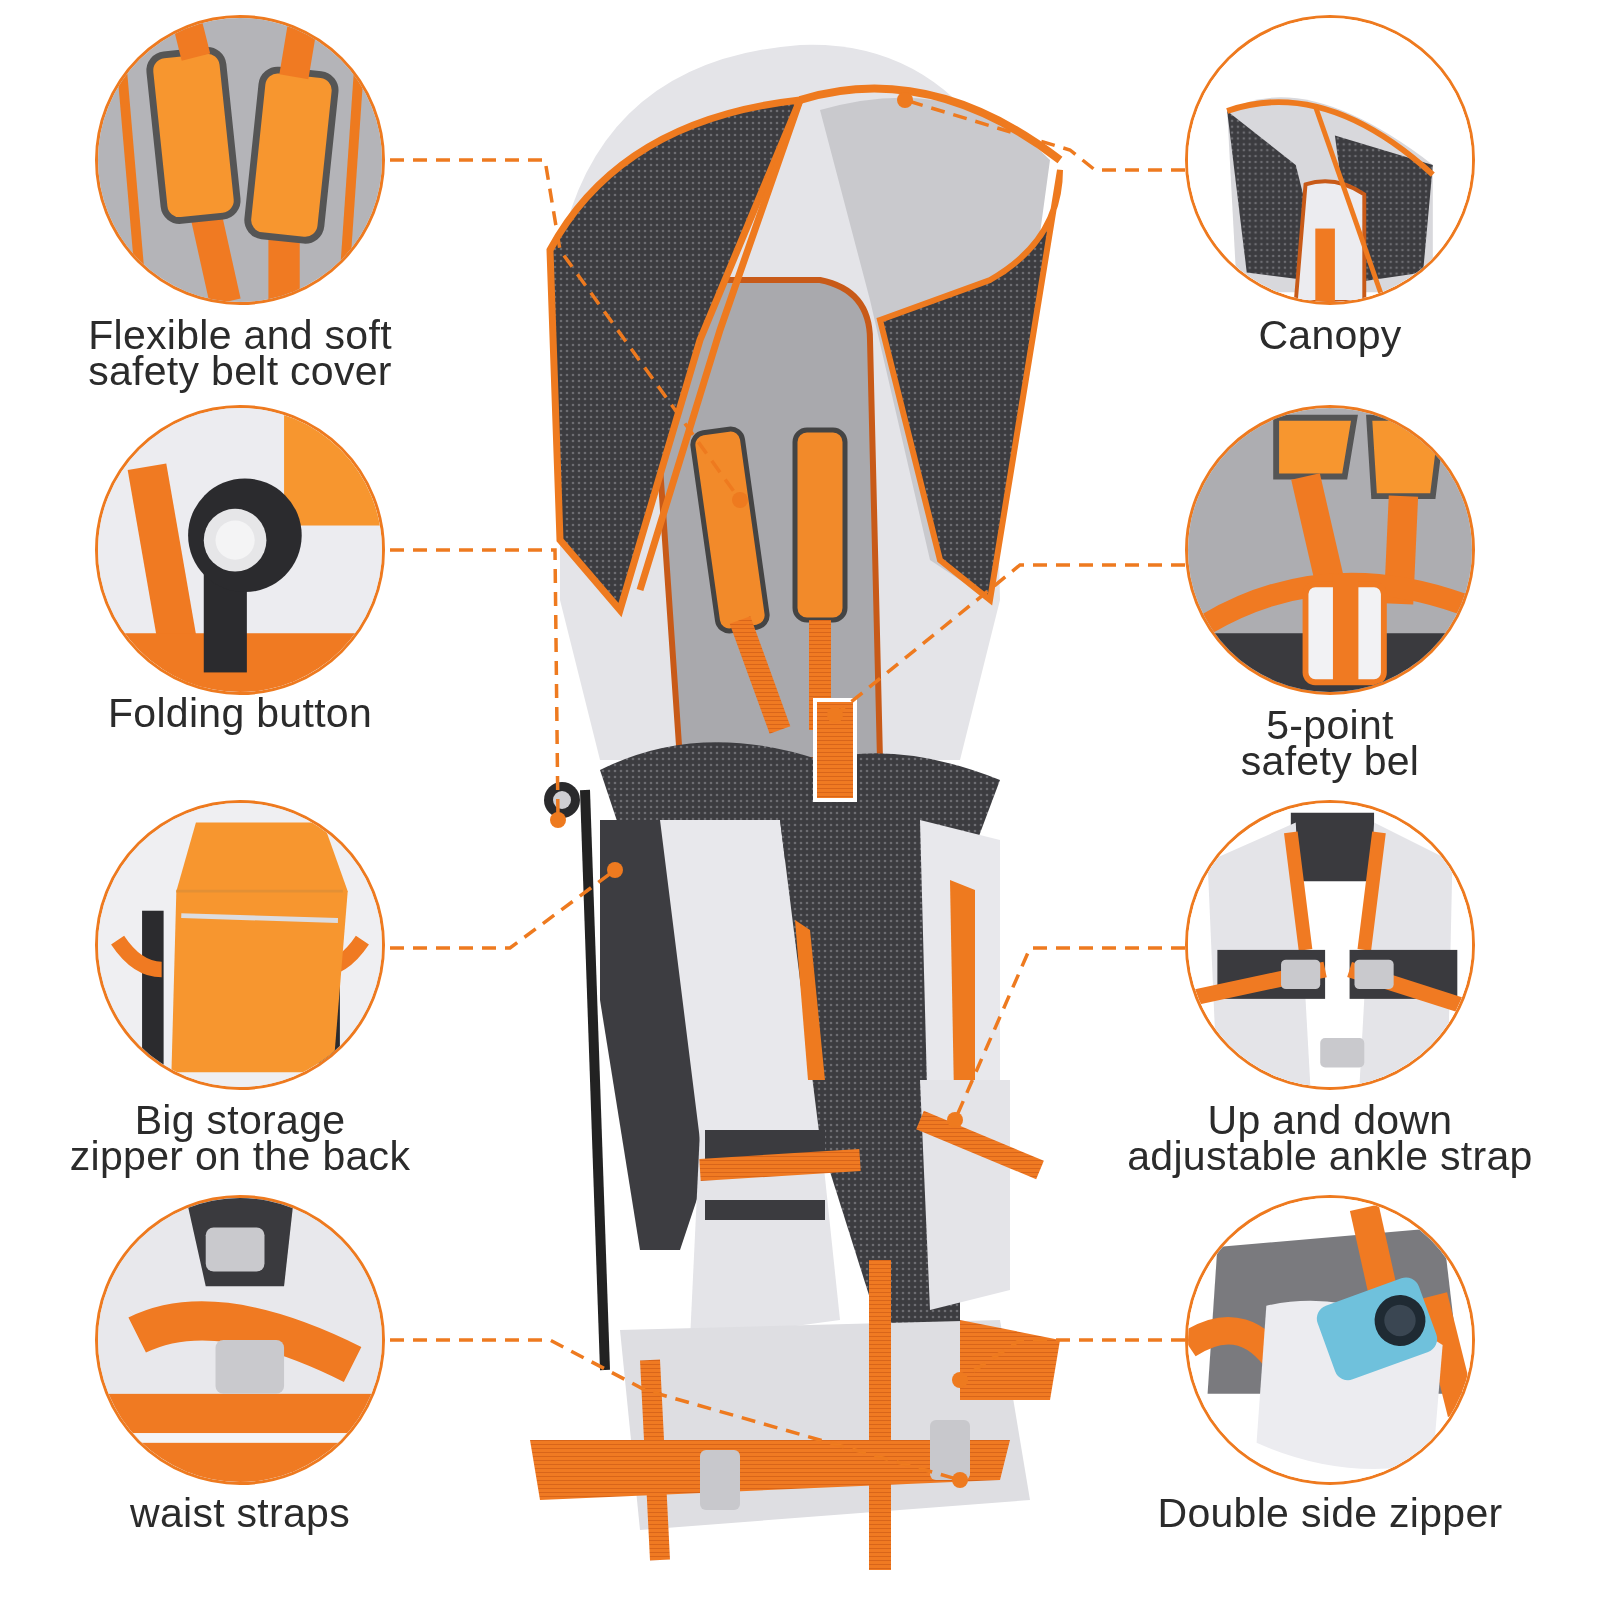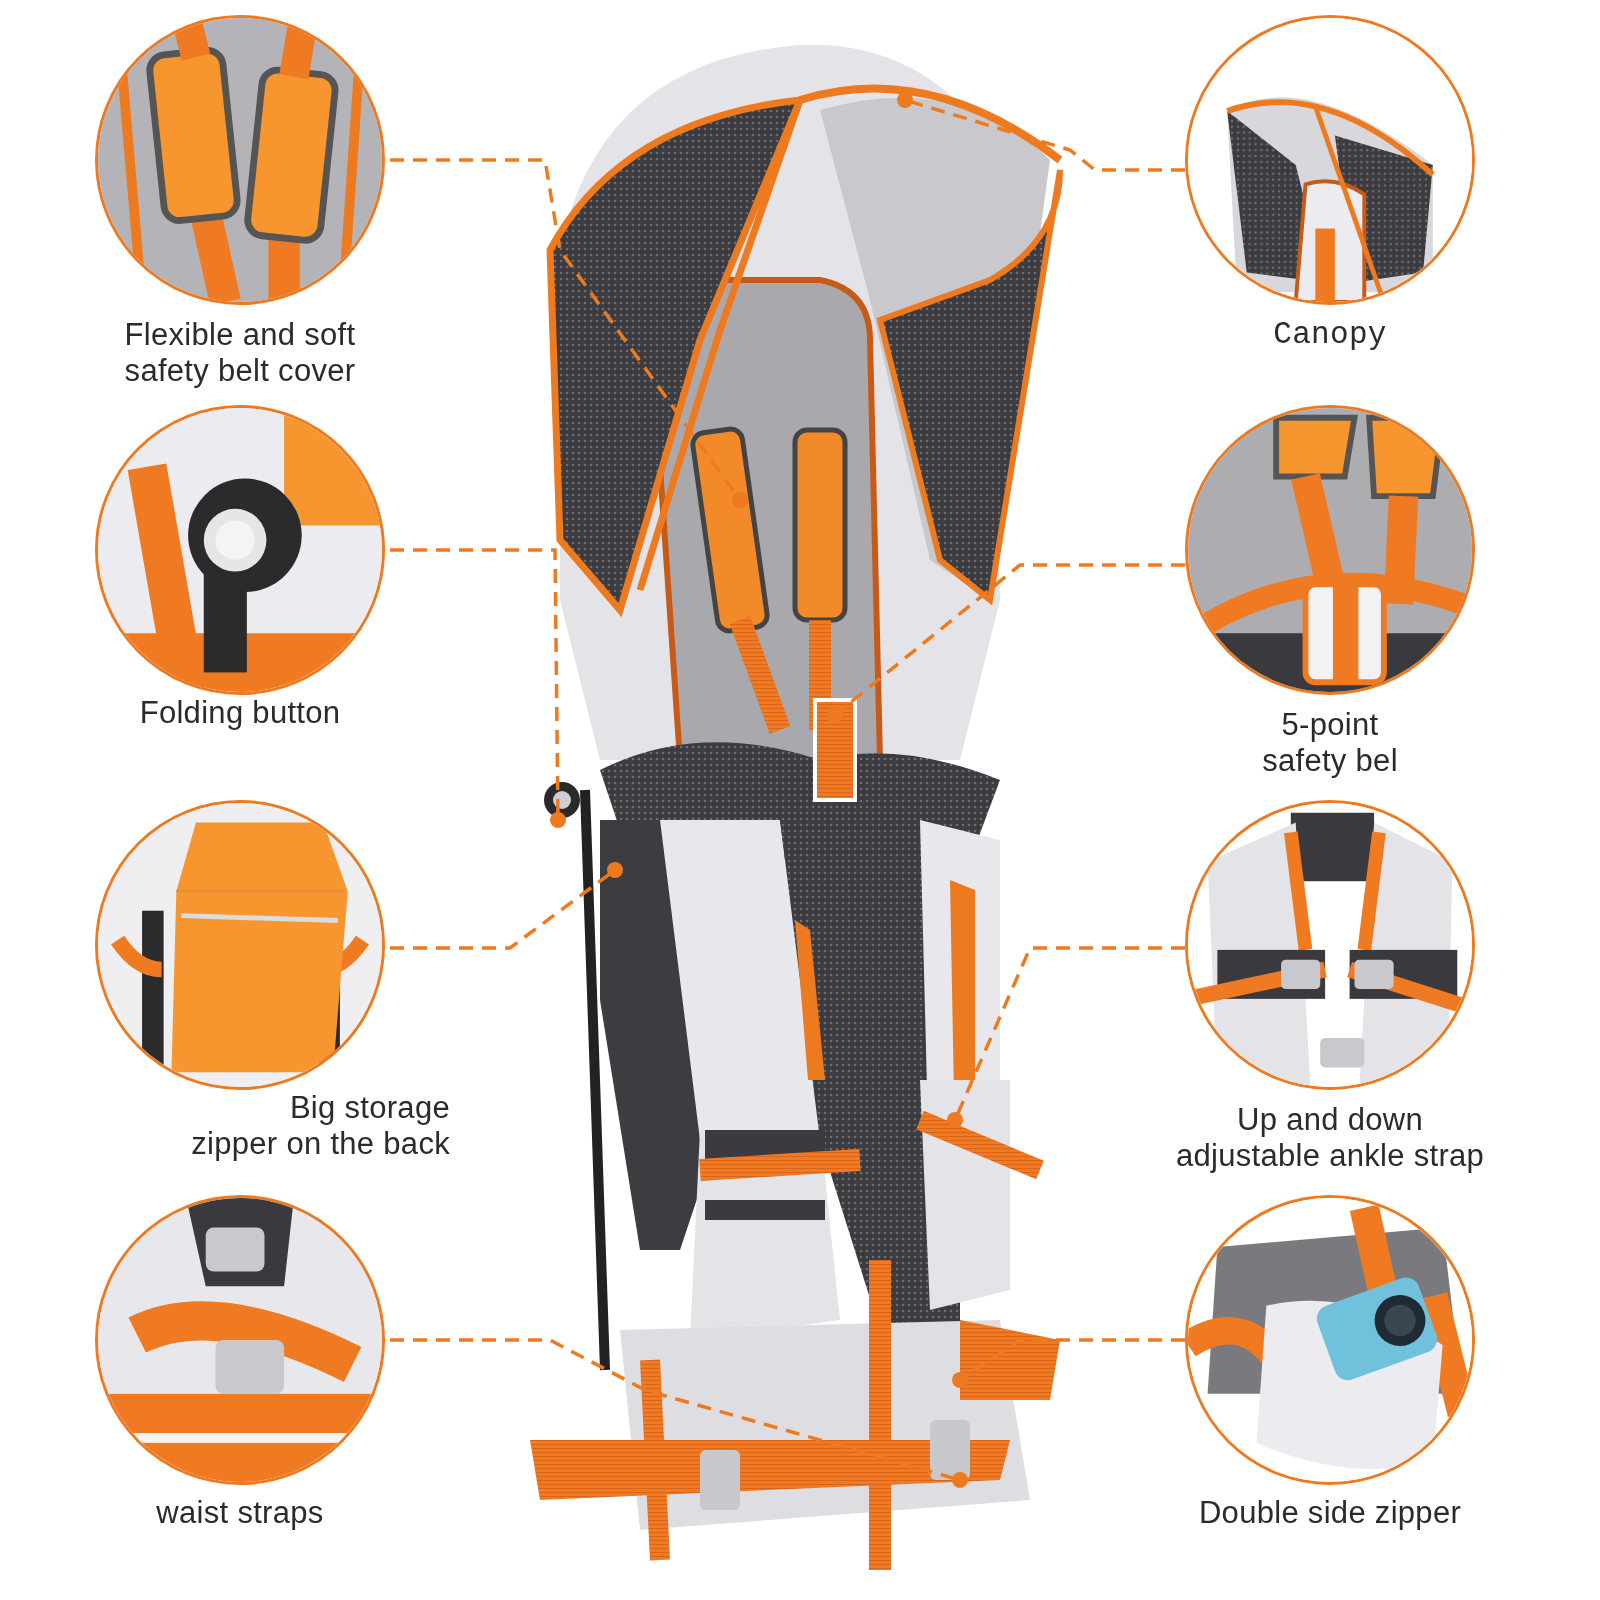--- a/index.html
+++ b/index.html
@@ -4,21 +4,21 @@
 <style>
   html, body { margin:0; padding:0; background:#ffffff; }
   body { width:1600px; height:1600px; position:relative; overflow:hidden;
          font-family:"Liberation Sans", sans-serif; }
   .stage { position:absolute; left:0; top:0; width:1600px; height:1600px; }
   .callout { position:absolute; width:300px; }
   .circle { position:absolute; width:290px; height:290px; border-radius:50%;
             border:3px solid #EE7A1F; overflow:hidden; box-sizing:border-box; background:#e9e9ec; }
   .circle svg { width:100%; height:100%; display:block; }
   .label { position:absolute; width:420px; text-align:center; color:#2b2b2b;
-           font-size:31px; line-height:36px; letter-spacing:0.3px; }
+           font-size:41px; line-height:36px; letter-spacing:0.3px; }
   .label span { display:block; }
   #leaders { position:absolute; left:0; top:0; width:1600px; height:1600px; pointer-events:none; }
   #product { position:absolute; left:0; top:0; width:1600px; height:1600px; }
 </style>
 </head>
 <body>
 
 <div class="stage">
 
   <svg id="product" viewBox="0 0 1600 1600">
@@ -151,21 +151,21 @@
         <rect width="290" height="290" fill="#efeff2"></rect>
         <rect x="45" y="110" width="22" height="170" fill="#2b2b2e"></rect>
         <rect x="225" y="110" width="22" height="170" fill="#2b2b2e"></rect>
         <path d="M20 140 Q40 170 65 170" stroke="#F07A22" stroke-width="16" fill="none"></path>
         <path d="M270 140 Q250 170 225 170" stroke="#F07A22" stroke-width="16" fill="none"></path>
         <path d="M100 20 L230 20 L255 90 L240 275 L75 275 L80 90 Z" fill="#F7962F"></path>
         <path d="M85 115 L245 120" stroke="#dcdce0" stroke-width="5"></path>
         <path d="M80 90 L250 90" stroke="#e39035" stroke-width="3"></path>
       </svg>
     </div>
-    <div class="label" style="left:-65px;top:290px;text-align:right;">
+    <div class="label" style="left:-65px;top:302px;">
       <span>Big storage</span>
       <span>zipper on the back</span>
     </div>
   </div>
 
   <div class="callout" style="left:95px;top:1195px;">
     <div class="circle" style="left:0;top:0;">
       <svg viewBox="0 0 290 290">
         <rect width="290" height="290" fill="#e8e8ec"></rect>
         <path d="M90 0 L200 0 L190 90 L110 90 Z" fill="#3a3a3e"></path>
@@ -187,21 +187,21 @@
         <rect width="290" height="290" fill="#ffffff"></rect>
         <path d="M40 95 Q120 50 250 150 L250 280 L50 280 Z" fill="#d8d8dc"></path>
         <path d="M40 95 L60 260 L140 270 L110 150 Z" fill="url(#mesh)"></path>
         <path d="M150 120 L250 150 L240 260 L170 270 Z" fill="url(#mesh)"></path>
         <path d="M120 170 Q150 160 180 180 L180 290 L110 290 Z" fill="#ececf0" stroke="#c85a18" stroke-width="4"></path>
         <rect x="130" y="215" width="20" height="75" fill="#F07A22"></rect>
         <path d="M40 95 Q140 60 250 160" stroke="#EE7A1F" stroke-width="6" fill="none"></path>
         <path d="M130 90 L200 290" stroke="#EE7A1F" stroke-width="5"></path>
       </svg>
     </div>
-    <div class="label" style="left:-65px;top:302px;font-family:Liberation Mono, monospace;">
+    <div class="label" style="left:-65px;top:302px;">
       <span>Canopy</span>
     </div>
   </div>
 
   <div class="callout" style="left:1185px;top:405px;">
     <div class="circle" style="left:0;top:0;">
       <svg viewBox="0 0 290 290">
         <rect width="290" height="290" fill="#adadb1"></rect>
         <rect x="0" y="230" width="290" height="60" fill="#3a3a3e"></rect>
         <path d="M90 10 L170 10 L160 70 L90 70 Z" fill="#F7962F" stroke="#555" stroke-width="6"></path>

